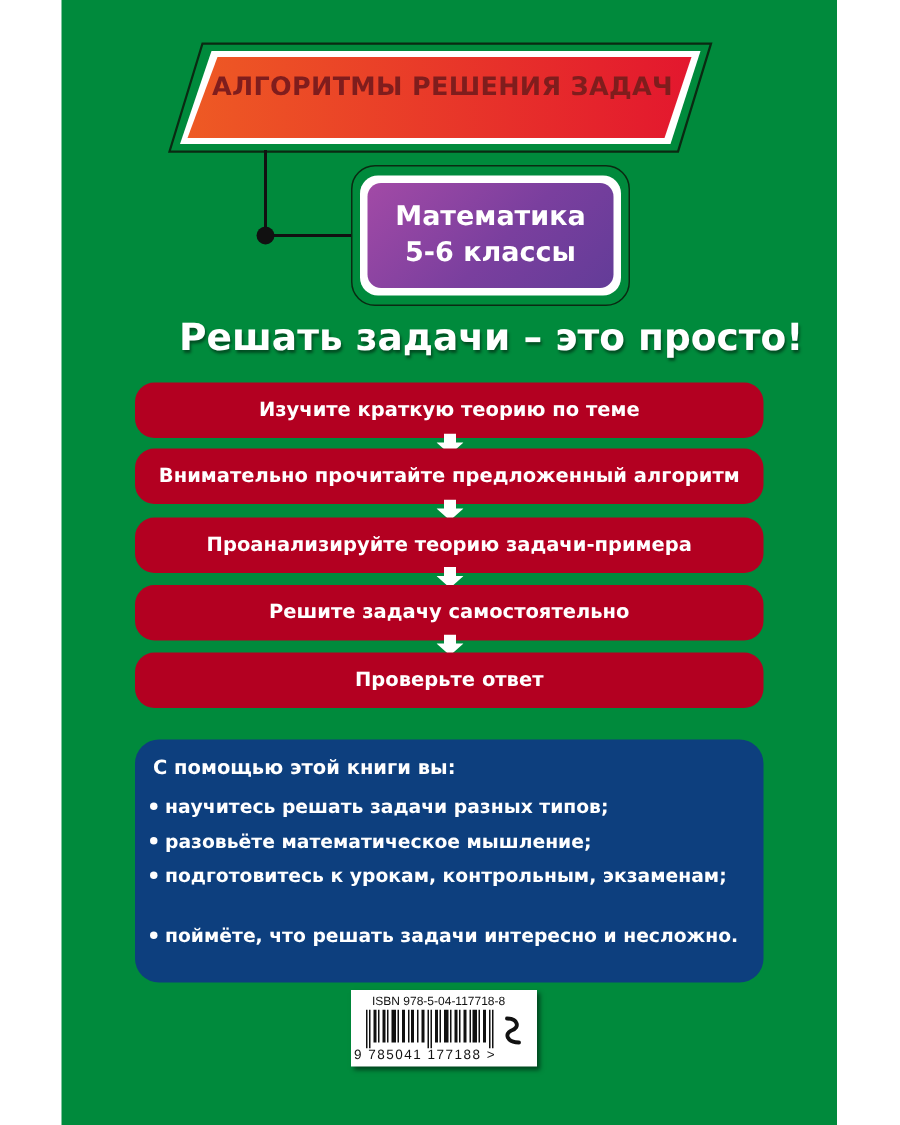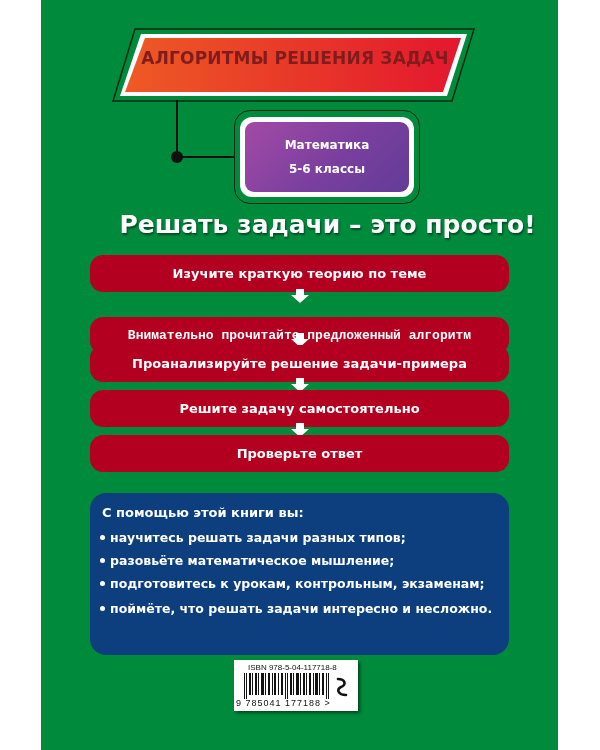--- a/index.html
+++ b/index.html
@@ -17,21 +17,21 @@
   .hline { position:absolute; left:177px; top:156px; width:58px; height:2px; background:#111; }
   .dot { position:absolute; left:171px; top:151px; width:12px; height:12px; border-radius:50%; background:#111; }
 
   
   .subj-outer { position:absolute; left:234px; top:110px; width:186px; height:94px; border:1.5px solid #0a2a12;
        border-radius:16px; background:#008a3c; box-sizing:border-box; }
   .subj-white { position:absolute; left:240px; top:117px; width:174px; height:80px; background:#ffffff; border-radius:12px; }
   .subj-inner { position:absolute; left:245px; top:122px; width:164px; height:70px; border-radius:9px;
        background:linear-gradient(135deg,#a24aa6 0%,#7a3f9e 55%,#633c98 100%);
        display:flex; flex-direction:column; justify-content:center; align-items:center; color:#fff;
-       font-weight:bold; font-size:12px; line-height:24px; }
+       font-weight:bold; font-size:18px; line-height:24px; }
 
   .headline { position:absolute; left:41px; width:573px; top:210px; text-align:center; color:#ffffff;
        font-weight:bold; font-size:25px; text-shadow:1px 2px 2px rgba(0,0,0,0.45); }
 
   
   .step { position:absolute; left:90px; width:419px; height:37px; background:#b30021; border-radius:13px;
        color:#ffffff; font-weight:bold; font-size:13px; display:flex; align-items:center; justify-content:center;text-align:center; }
   .arrow { position:absolute; left:291px; width:18px; height:14px; }
 
   
@@ -78,40 +78,40 @@
   <span>Математика</span>
   <span>5-6 классы</span>
 </div>
 
 <div class="headline">Решать задачи – это просто!</div>
 
 <div class="step" style="top:255px;">Изучите краткую теорию по теме</div>
 <svg class="arrow" style="top:289px;" viewBox="0 0 18 14">
     <polygon points="5,0 13,0 13,6 18,6 9,14 0,6 5,6" fill="#fff"></polygon>
   </svg>
-<div class="step" style="top:317px;font-family:Liberation Mono, monospace;">Внимательно прочитайте предложенный алгоритм</div>
+<div class="step" style="top:299px;">Внимательно прочитайте предложенный алгоритм</div>
 <svg class="arrow" style="top:333px;" viewBox="0 0 18 14">
     <polygon points="5,0 13,0 13,6 18,6 9,14 0,6 5,6" fill="#fff"></polygon>
   </svg>
-<div class="step" style="top:345px;">Проанализируйте решение задачи-примера</div>
+<div class="step" style="top:345px;">Проанализируйте теорию задачи-примера</div>
 <svg class="arrow" style="top:378px;" viewBox="0 0 18 14">
     <polygon points="5,0 13,0 13,6 18,6 9,14 0,6 5,6" fill="#fff"></polygon>
   </svg>
 <div class="step" style="top:390px;">Решите задачу самостоятельно</div>
 <svg class="arrow" style="top:423px;" viewBox="0 0 18 14">
     <polygon points="5,0 13,0 13,6 18,6 9,14 0,6 5,6" fill="#fff"></polygon>
   </svg>
 <div class="step" style="top:435px;">Проверьте ответ</div>
 
 <div class="benefits">
   <div class="hdr">С помощью этой книги вы:</div>
   <div class="item" style="top:37px;"><span class="bullet"></span><span>научитесь решать задачи разных типов;</span></div>
   <div class="item" style="top:83px;"><span class="bullet"></span><span>подготовитесь к урокам, контрольным, экзаменам;</span></div>
   <div class="item" style="top:60px;"><span class="bullet"></span><span>разовьёте математическое мышление;</span></div>
-  <div class="item" style="top:108px;"><span class="bullet"></span><span>поймёте, что решать задачи интересно и несложно.</span></div>
+  <div class="item" style="top:123px;"><span class="bullet"></span><span>поймёте, что решать задачи интересно и несложно.</span></div>
 </div>
 
 <div class="barcode">
   <div class="isbn-text">ISBN 978-5-04-117718-8</div>
   <svg class="bars" width="86" height="26">
     <g fill="#111">
       <rect x="0" y="0" width="1" height="26"></rect>
         <rect x="2" y="0" width="1" height="26"></rect>
       <rect x="5" y="0" width="2" height="22"></rect>
         <rect x="8" y="0" width="1" height="22"></rect>

